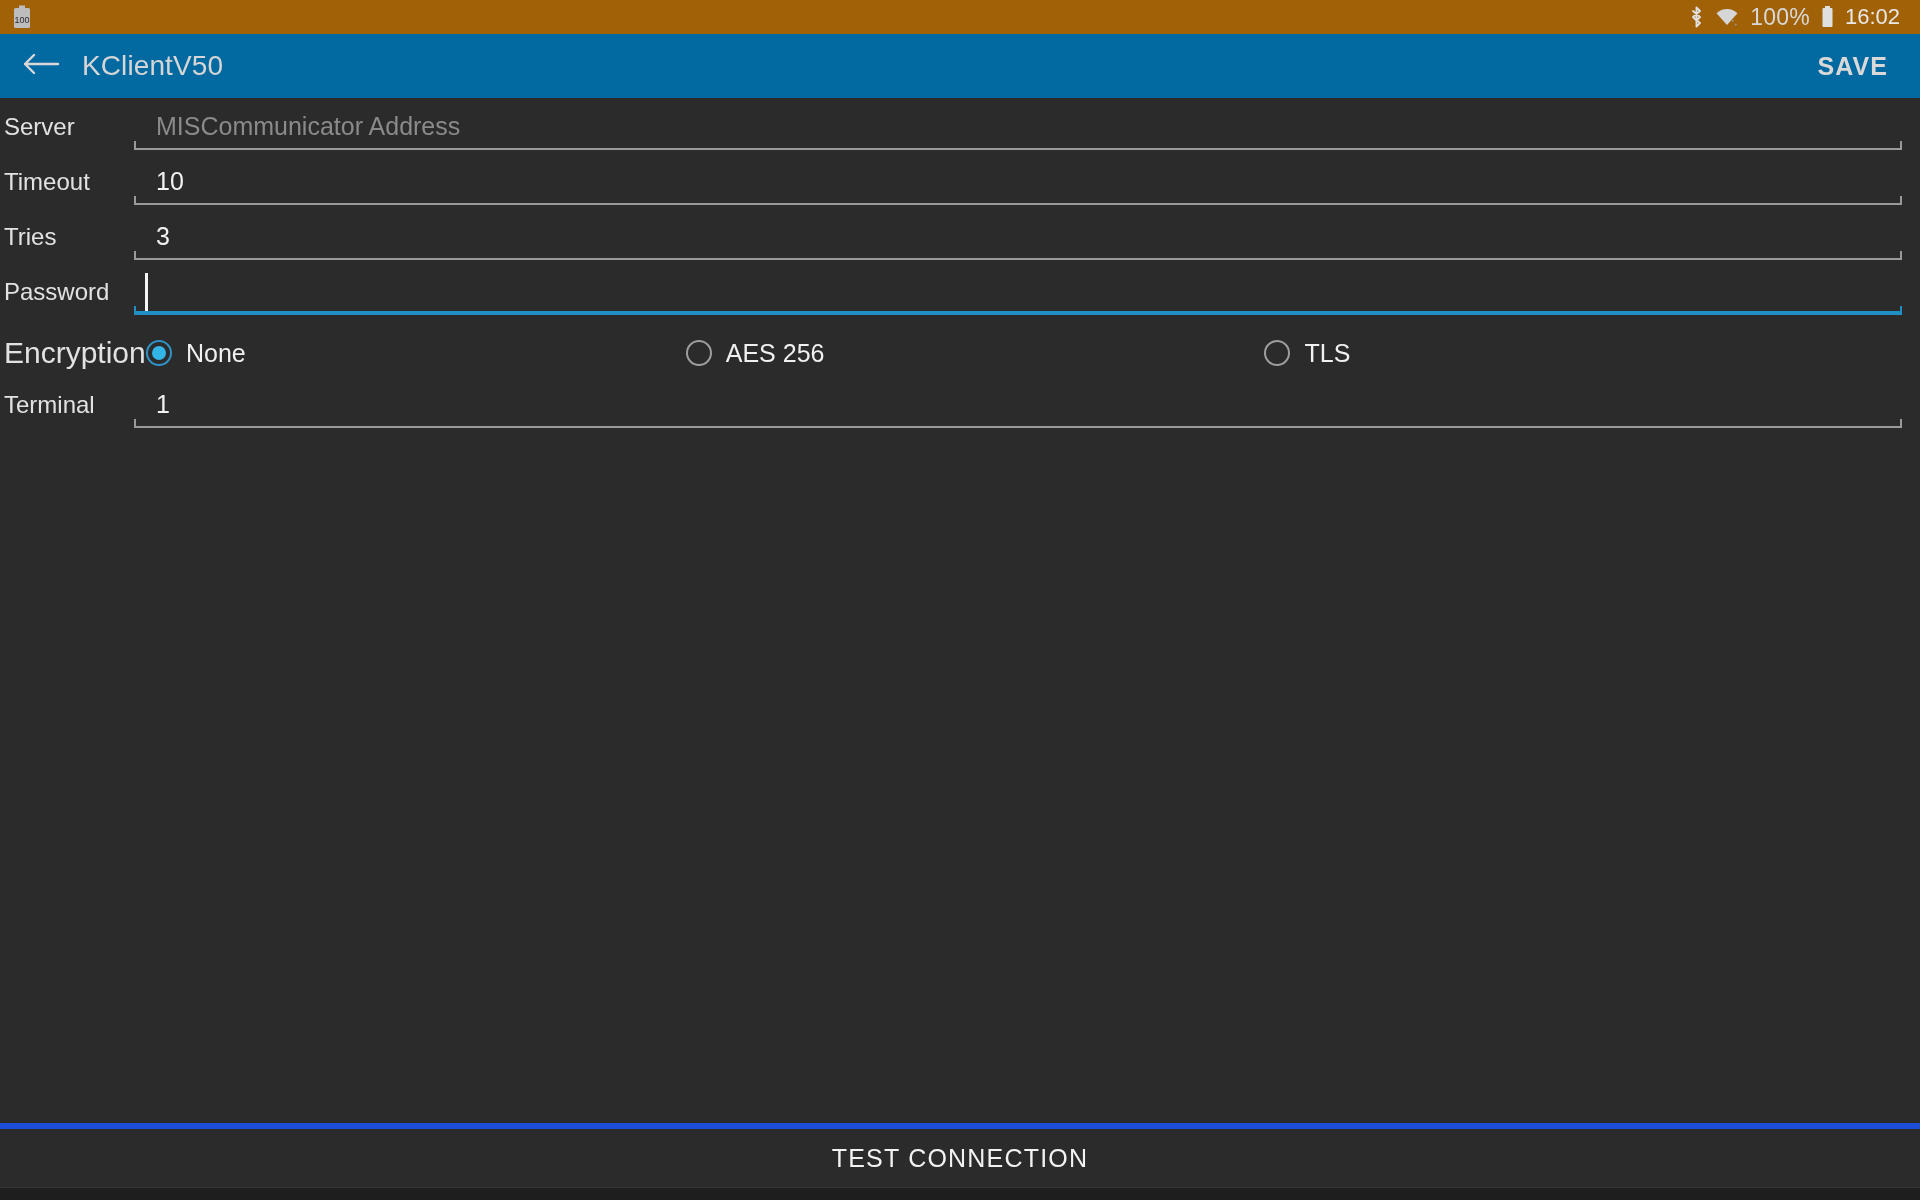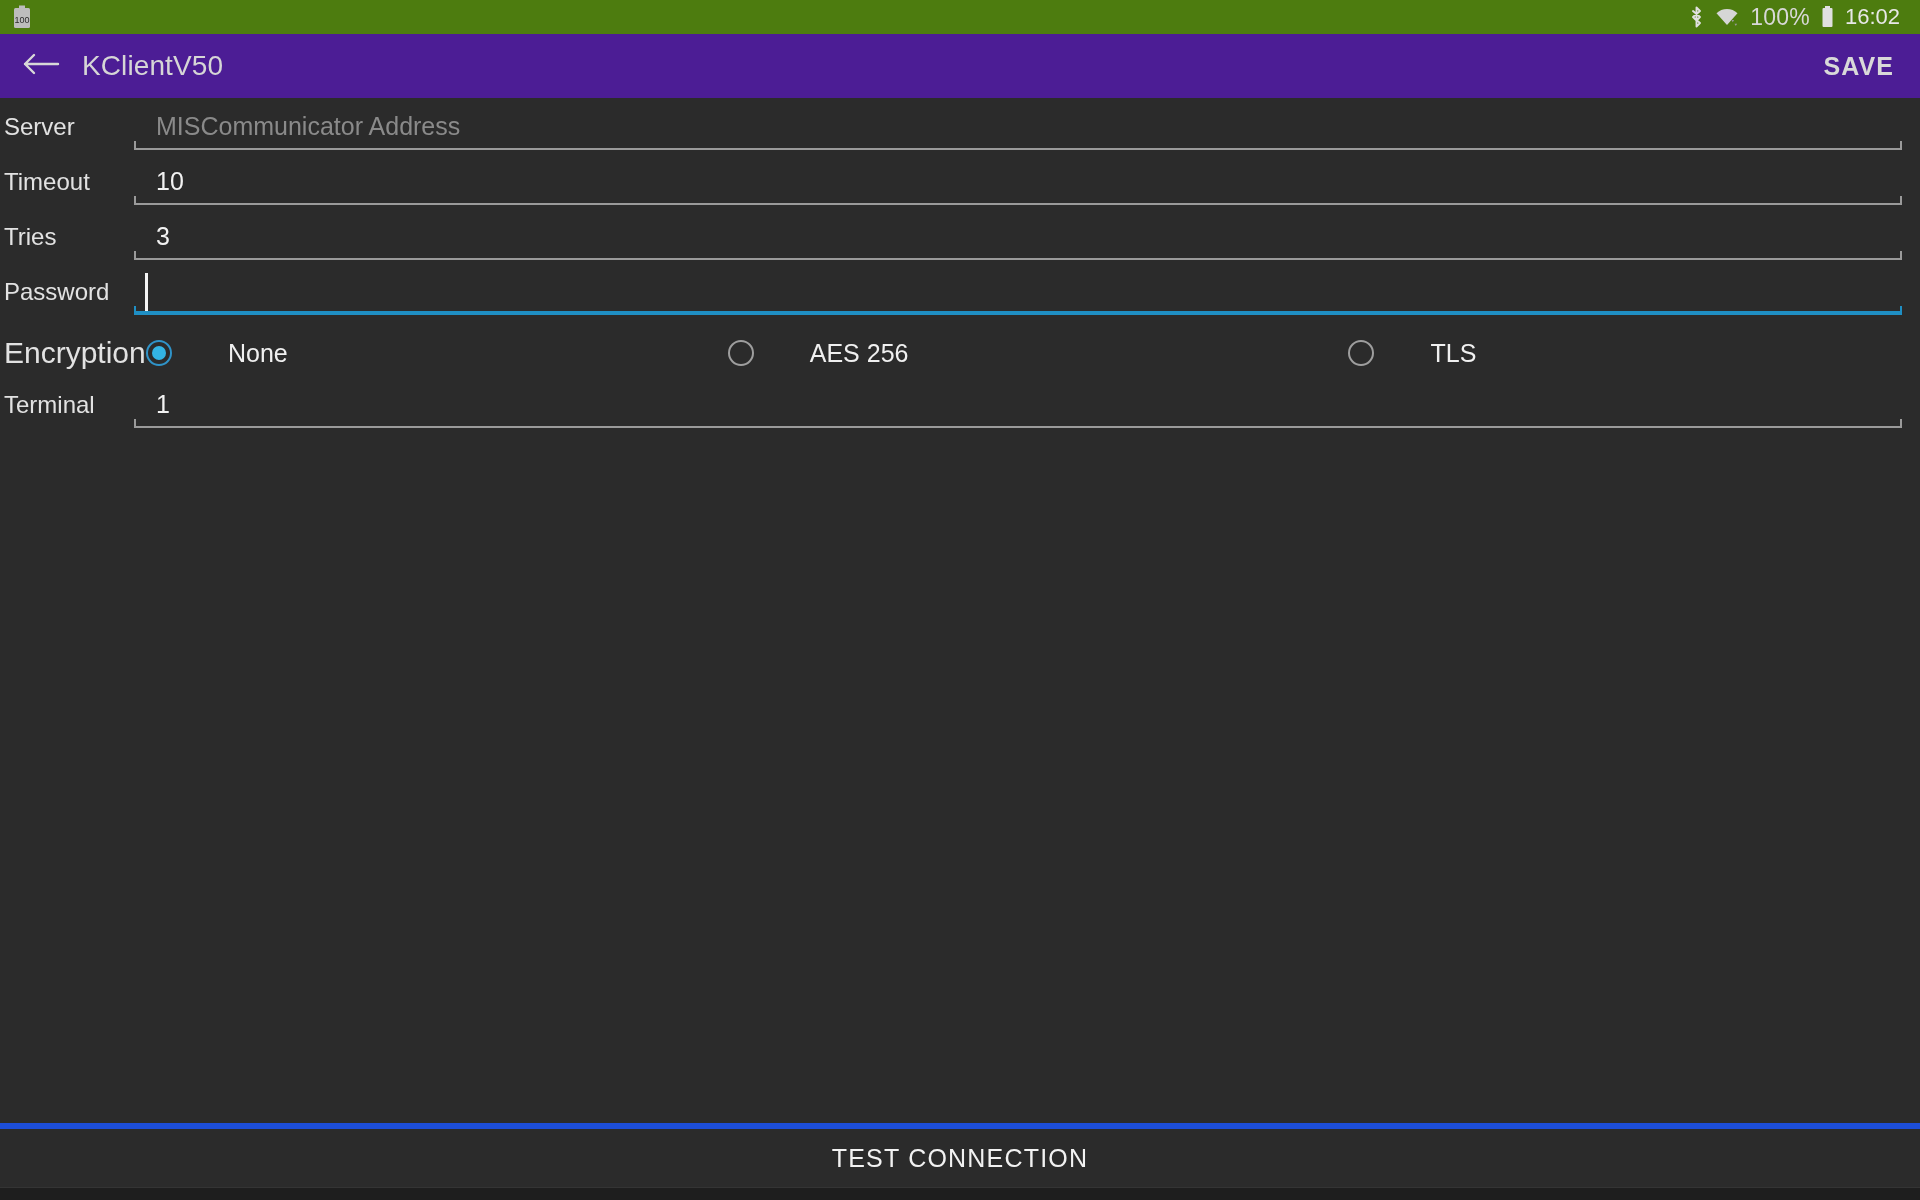--- a/index.html
+++ b/index.html
@@ -23,21 +23,21 @@
     background: #2b2b2b;
     display: flex;
     flex-direction: column;
   }
 
   
   .statusbar {
     position: relative;
     height: 34px;
     flex: 0 0 34px;
-    background: #4d7c0f;
+    background: #a16207;
     display: flex;
     align-items: center;
     padding: 0 20px 0 12px;
     box-sizing: border-box;
   }
   .statusbar .left {
     display: flex;
     align-items: center;
     gap: 10px;
   }
@@ -64,24 +64,24 @@
     color: #e8e8e8;
     font-size: 22px;
     line-height: 1;
   }
 
   
   .appbar {
     position: relative;
     height: 64px;
     flex: 0 0 64px;
-    background: #4c1d95;
-    display: flex;
-    align-items: center;
-    padding: 0 22px 0 18px;
+    background: #0369a1;
+    display: flex;
+    align-items: center;
+    padding: 0 28px 0 18px;
     box-sizing: border-box;
     text-align: right;
   }
   .back-btn {
     width: 46px;
     height: 46px;
     display: flex;
     align-items: center;
     justify-content: center;
     cursor: pointer;
@@ -190,21 +190,20 @@
     flex: 1 1 auto;
     display: flex;
     align-items: center;
     height: 58px;
   }
   .radio-opt {
     display: flex;
     align-items: center;
     cursor: pointer;
     height: 48px;
-    gap: 42px;
   }
   .radio-opt.opt0 { margin-left: 12px; }
   .radio-opt.opt1 { margin-left: 440px; }
   .radio-opt.opt2 { margin-left: 440px; }
 
   .radio-mark {
     position: relative;
     width: 26px;
     height: 26px;
     border-radius: 50%;

